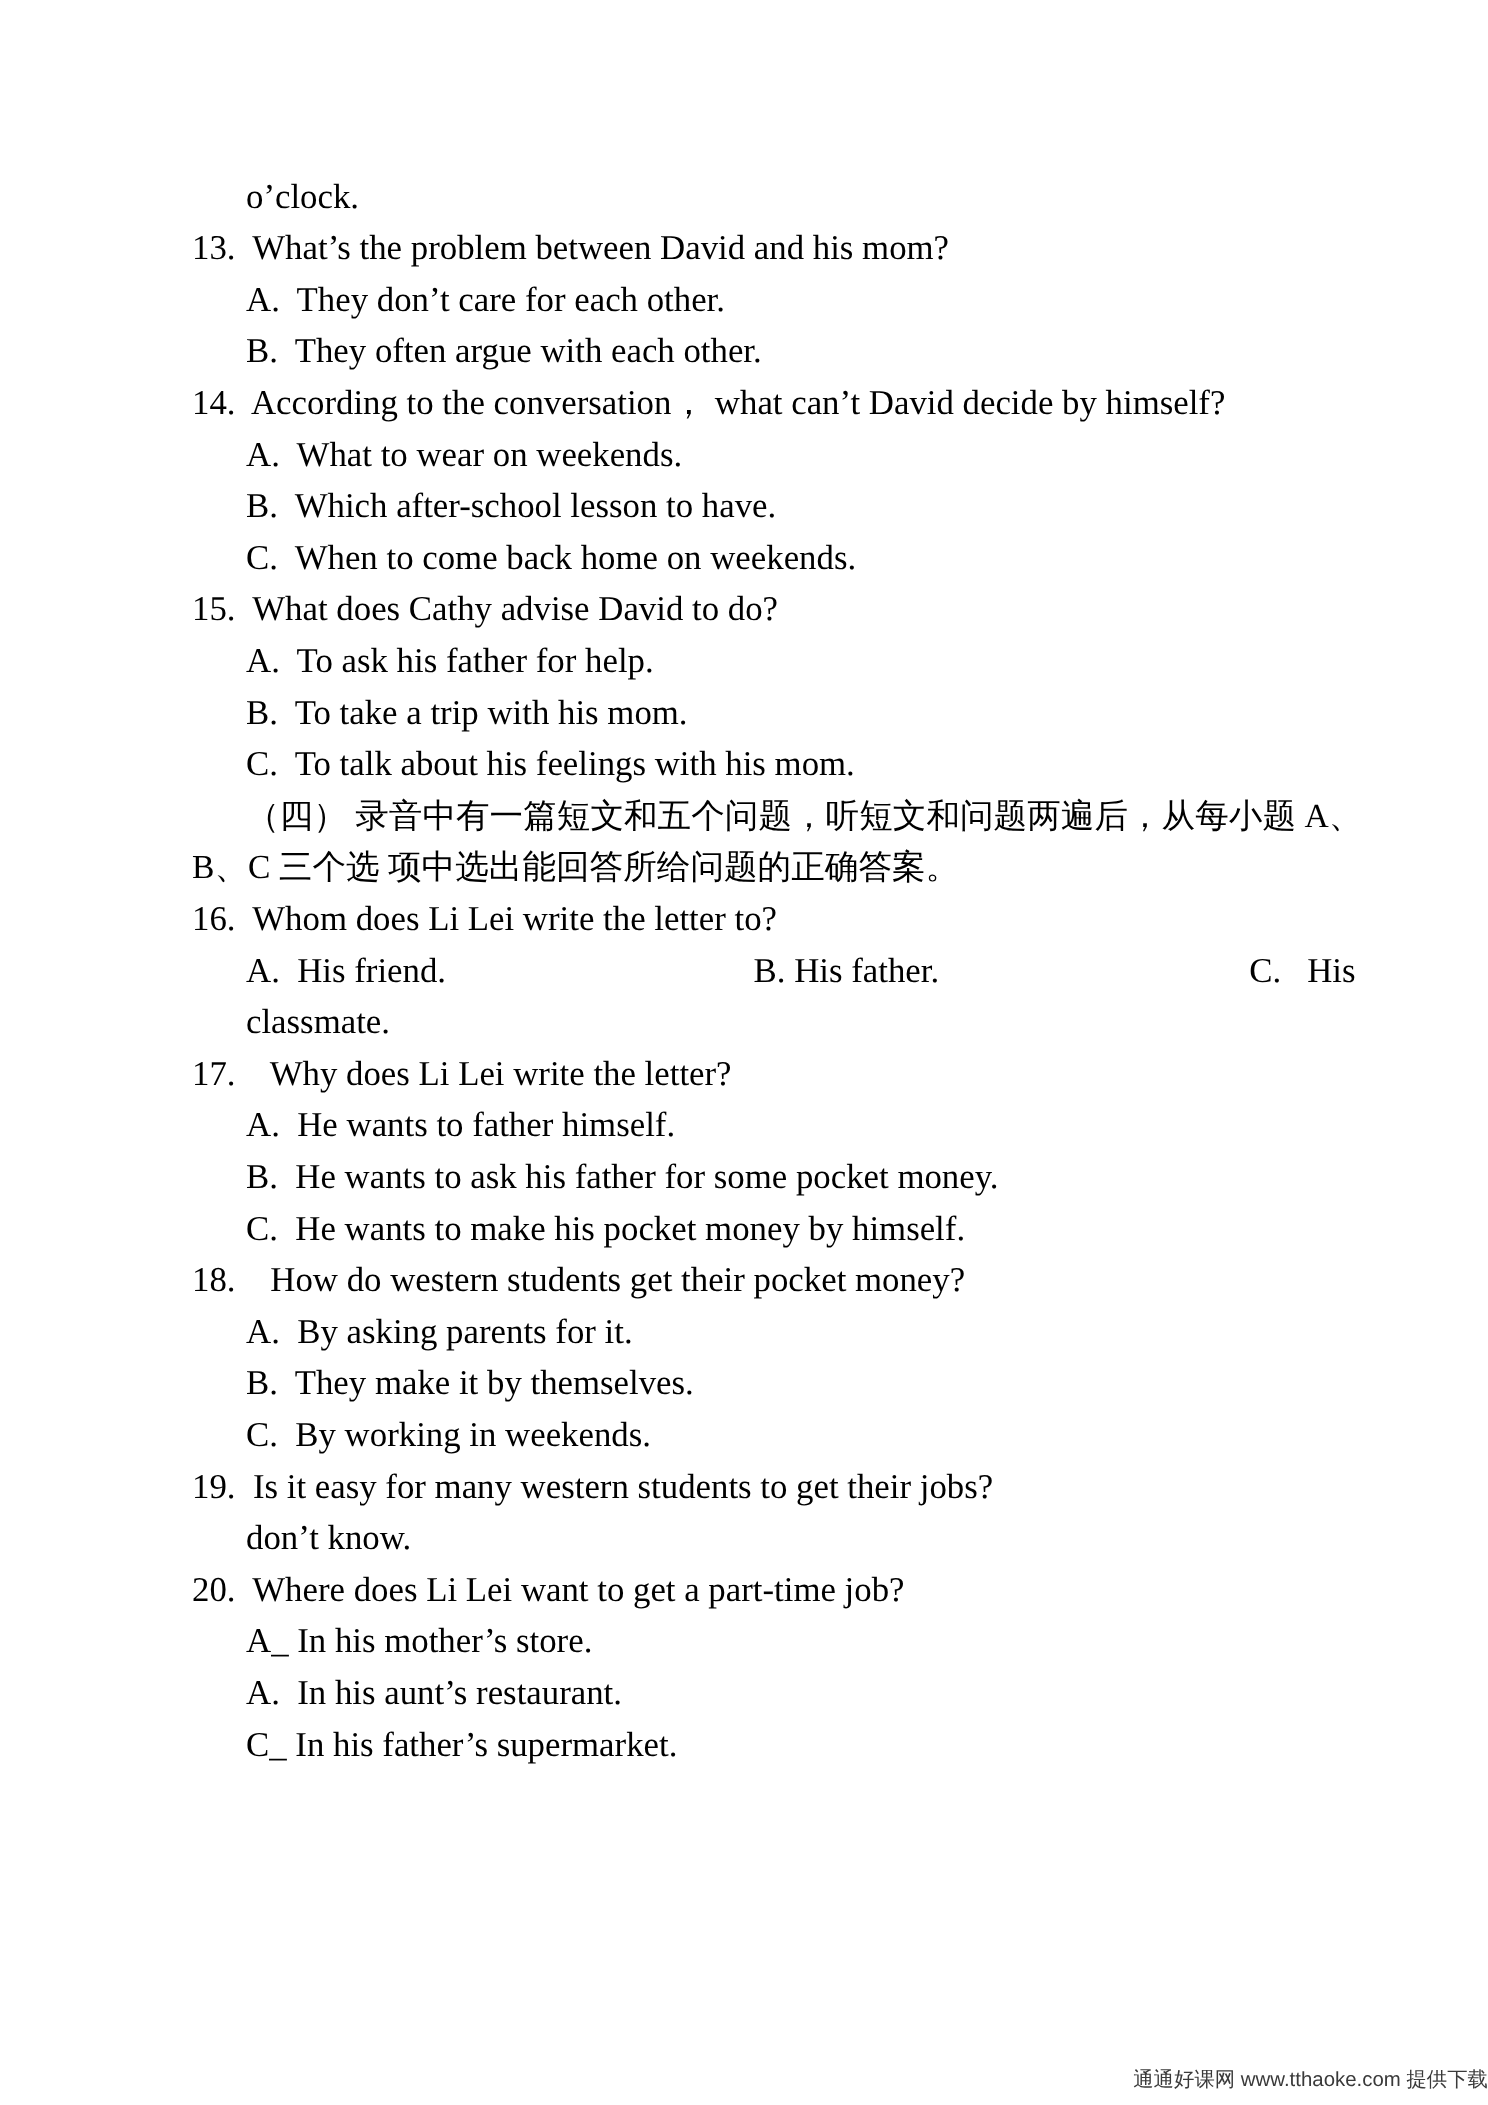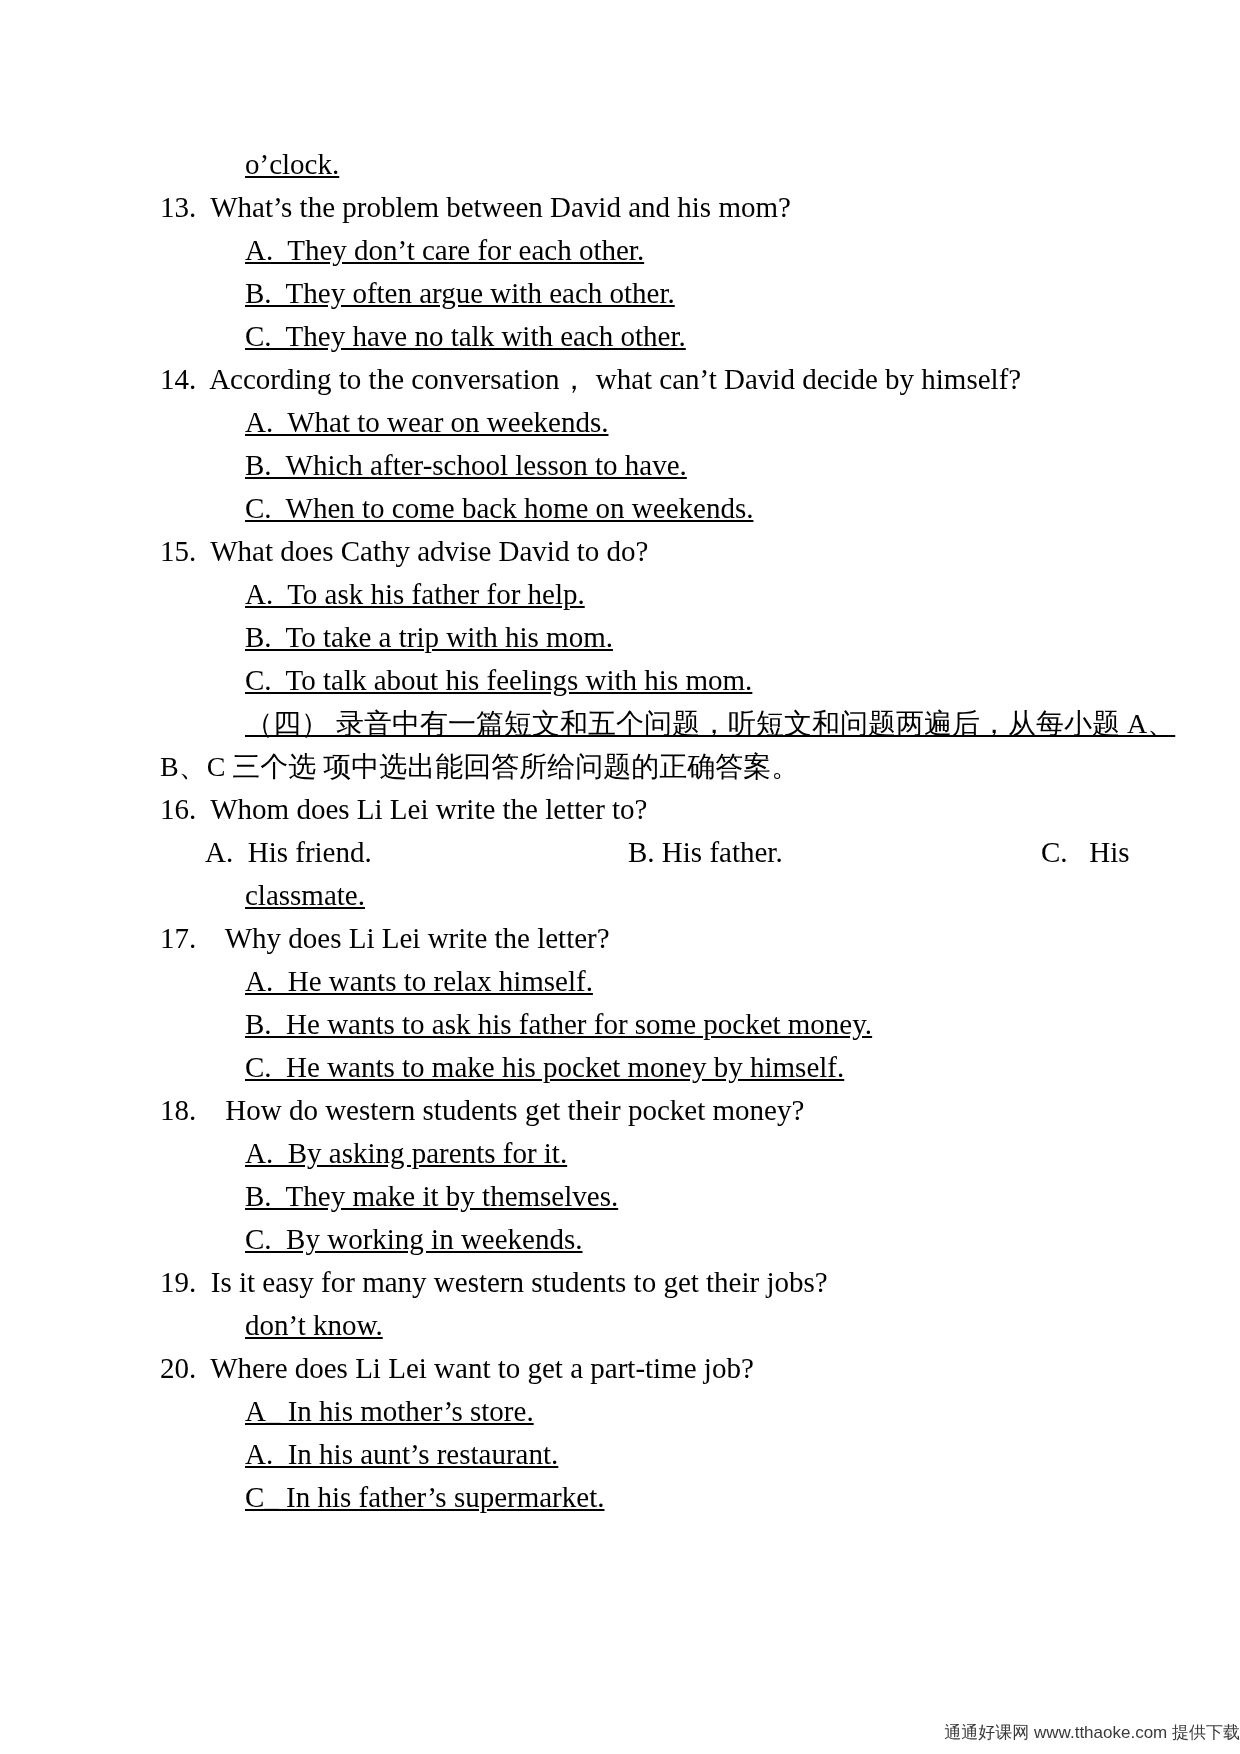--- a/index.html
+++ b/index.html
@@ -17,21 +17,21 @@
     position: absolute;
     left: 133px;
     top: 143px;
     width: 1010px;
   }
   .ln {
     height: 43px;
     line-height: 43px;
     white-space: pre;
   }
-  .continuation, .option, .chinese_first { margin-left: 112px; text-decoration: underline; }
+  .continuation, .option, .chinese_first { margin-left: 72px; }
   .question, .chinese_second { margin-left: 27px; }
   .chinese_first, .chinese_second { font-size: 28px; }
   .option_row { position: relative; margin-left: 72px; }
   .option_row .col { position: absolute; top: 0; }
   .option_row .col-0 { left: 0; }
   .option_row .col-1 { left: 423px; text-align: center; }
   .option_row .col-2 { left: 836px; text-align: right; }
   .footer {
     position: absolute;
     top: 1722px;
@@ -46,36 +46,35 @@
 </style>
 </head>
 <body>
 
 <div class="page">
   <div class="content">
       <div class="ln continuation">o’clock.</div>
       <div class="ln question">13.  What’s the problem between David and his mom?</div>
       <div class="ln option">A.  They don’t care for each other.</div>
       <div class="ln option">B.  They often argue with each other.</div>
-      <div class="ln option">C.  They have no talk with each other.</div>
       <div class="ln question">14.  According to the conversation， what can’t David decide by himself?</div>
       <div class="ln option">A.  What to wear on weekends.</div>
       <div class="ln option">B.  Which after-school lesson to have.</div>
       <div class="ln option">C.  When to come back home on weekends.</div>
       <div class="ln question">15.  What does Cathy advise David to do?</div>
       <div class="ln option">A.  To ask his father for help.</div>
       <div class="ln option">B.  To take a trip with his mom.</div>
       <div class="ln option">C.  To talk about his feelings with his mom.</div>
       <div class="ln chinese_first">（四） 录音中有一篇短文和五个问题，听短文和问题两遍后，从每小题 A、</div>
       <div class="ln chinese_second">B、C 三个选 项中选出能回答所给问题的正确答案。</div>
       <div class="ln question">16.  Whom does Li Lei write the letter to?</div>
       <div class="ln option_row"><span class="col col-0">A.  His friend.</span><span class="col col-1">B. His father.</span><span class="col col-2">C.   His</span></div>
       <div class="ln continuation">classmate.</div>
       <div class="ln question">17.    Why does Li Lei write the letter?</div>
-      <div class="ln option">A.  He wants to relax himself.</div>
+      <div class="ln option">A.  He wants to father himself.</div>
       <div class="ln option">B.  He wants to ask his father for some pocket money.</div>
       <div class="ln option">C.  He wants to make his pocket money by himself.</div>
       <div class="ln question">18.    How do western students get their pocket money?</div>
       <div class="ln option">A.  By asking parents for it.</div>
       <div class="ln option">B.  They make it by themselves.</div>
       <div class="ln option">C.  By working in weekends.</div>
       <div class="ln question">19.  Is it easy for many western students to get their jobs?</div>
       <div class="ln continuation">don’t know.</div>
       <div class="ln question">20.  Where does Li Lei want to get a part-time job?</div>
       <div class="ln option">A_ In his mother’s store.</div>

